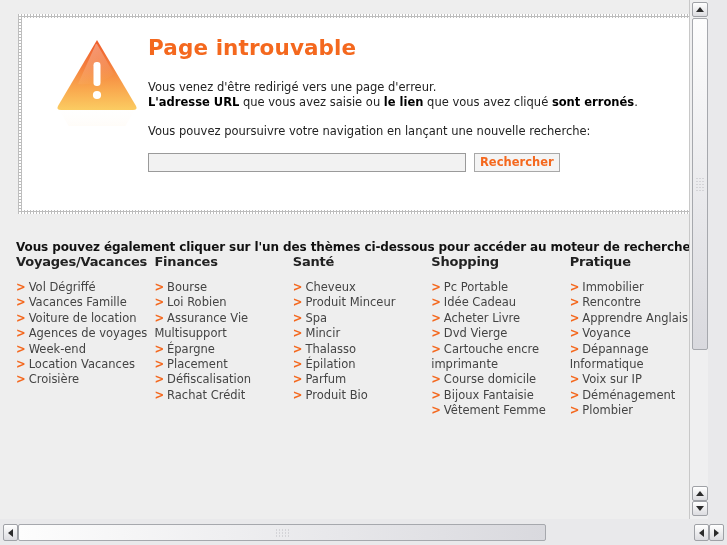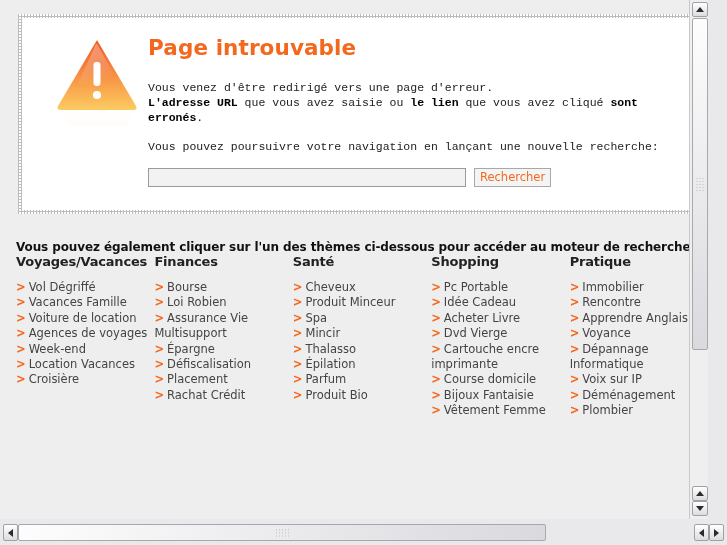--- a/index.html
+++ b/index.html
@@ -69,21 +69,20 @@
     font-weight: bold;
     color: #f4681e;
     letter-spacing: 0.1px;
     margin: 0 0 20px 0;
     line-height: 1.1;
   }
   .err-line {
     font-size: 11.5px;
     color: #222222;
     line-height: 15px;
-    font-family: Liberation Mono, monospace;
   }
   .err-line b { font-weight: bold; color: #000000; }
   .err-gap { height: 14px; }
 
   #search-row {
     margin-top: 14px;
     display: flex;
     align-items: center;
   }
   #search-input {
@@ -96,21 +95,21 @@
     font-family: "DejaVu Sans", "Liberation Sans", sans-serif;
     font-size: 11px;
     color: #222;
     outline: none;
   }
   #search-btn {
     margin-left: 8px;
     background: #f4f4f4;
     border: 1px solid #a8a8a8;
     color: #f4681e;
-    font-weight: normal;
+    font-weight: bold;
     font-size: 11.5px;
     font-family: "DejaVu Sans", "Liberation Sans", sans-serif;
     padding: 2px 5px 3px 5px;
     cursor: pointer;
     line-height: 12px;
   }
 
   
   #themes {
     position: absolute;
@@ -287,22 +286,22 @@
         <div class="link-item"><span class="bullet">&gt;</span><span>Location Vacances</span></div>
         <div class="link-item"><span class="bullet">&gt;</span><span>Croisière</span></div>
       </div>
 
       <div class="col">
         <div class="col-head">Finances</div>
         <div class="link-item"><span class="bullet">&gt;</span><span>Bourse</span></div>
         <div class="link-item"><span class="bullet">&gt;</span><span>Loi Robien</span></div>
         <div class="link-item"><span class="bullet">&gt;</span><span>Assurance Vie Multisupport</span></div>
         <div class="link-item"><span class="bullet">&gt;</span><span>Épargne</span></div>
+        <div class="link-item"><span class="bullet">&gt;</span><span>Placement</span></div>
         <div class="link-item"><span class="bullet">&gt;</span><span>Défiscalisation</span></div>
-        <div class="link-item"><span class="bullet">&gt;</span><span>Placement</span></div>
         <div class="link-item"><span class="bullet">&gt;</span><span>Rachat Crédit</span></div>
       </div>
 
       <div class="col">
         <div class="col-head">Santé</div>
         <div class="link-item"><span class="bullet">&gt;</span><span>Cheveux</span></div>
         <div class="link-item"><span class="bullet">&gt;</span><span>Produit Minceur</span></div>
         <div class="link-item"><span class="bullet">&gt;</span><span>Spa</span></div>
         <div class="link-item"><span class="bullet">&gt;</span><span>Mincir</span></div>
         <div class="link-item"><span class="bullet">&gt;</span><span>Thalasso</span></div>

